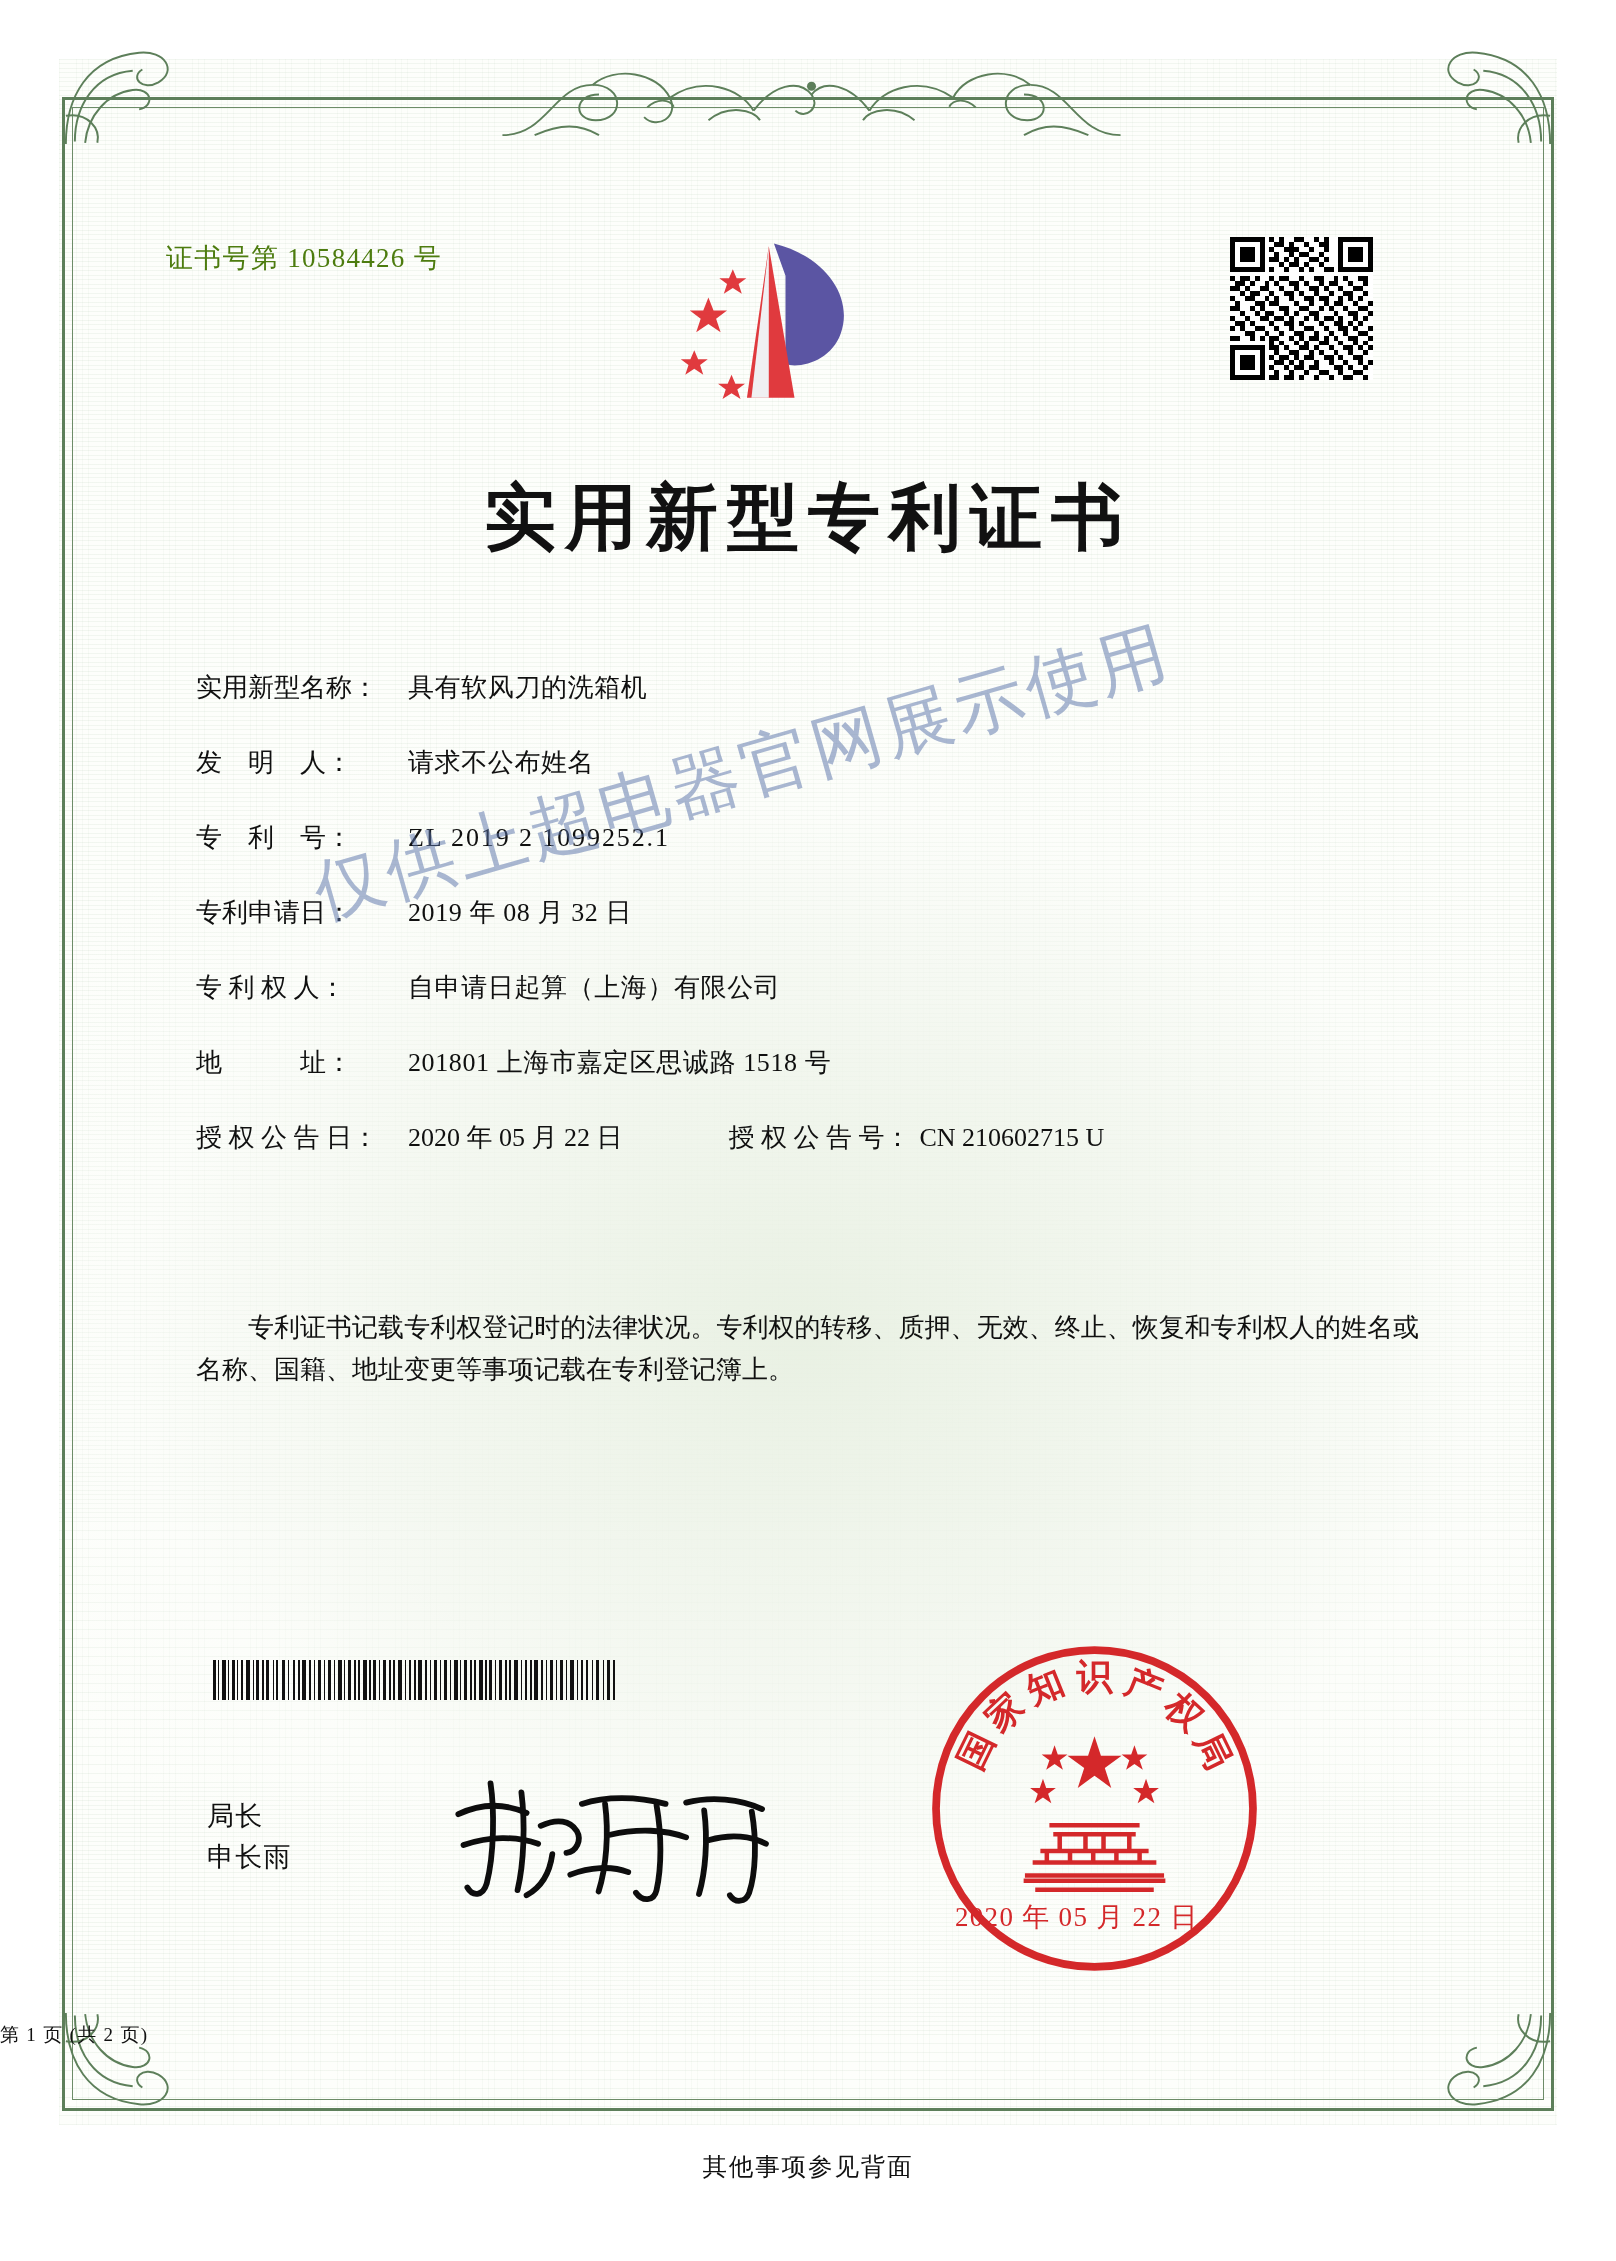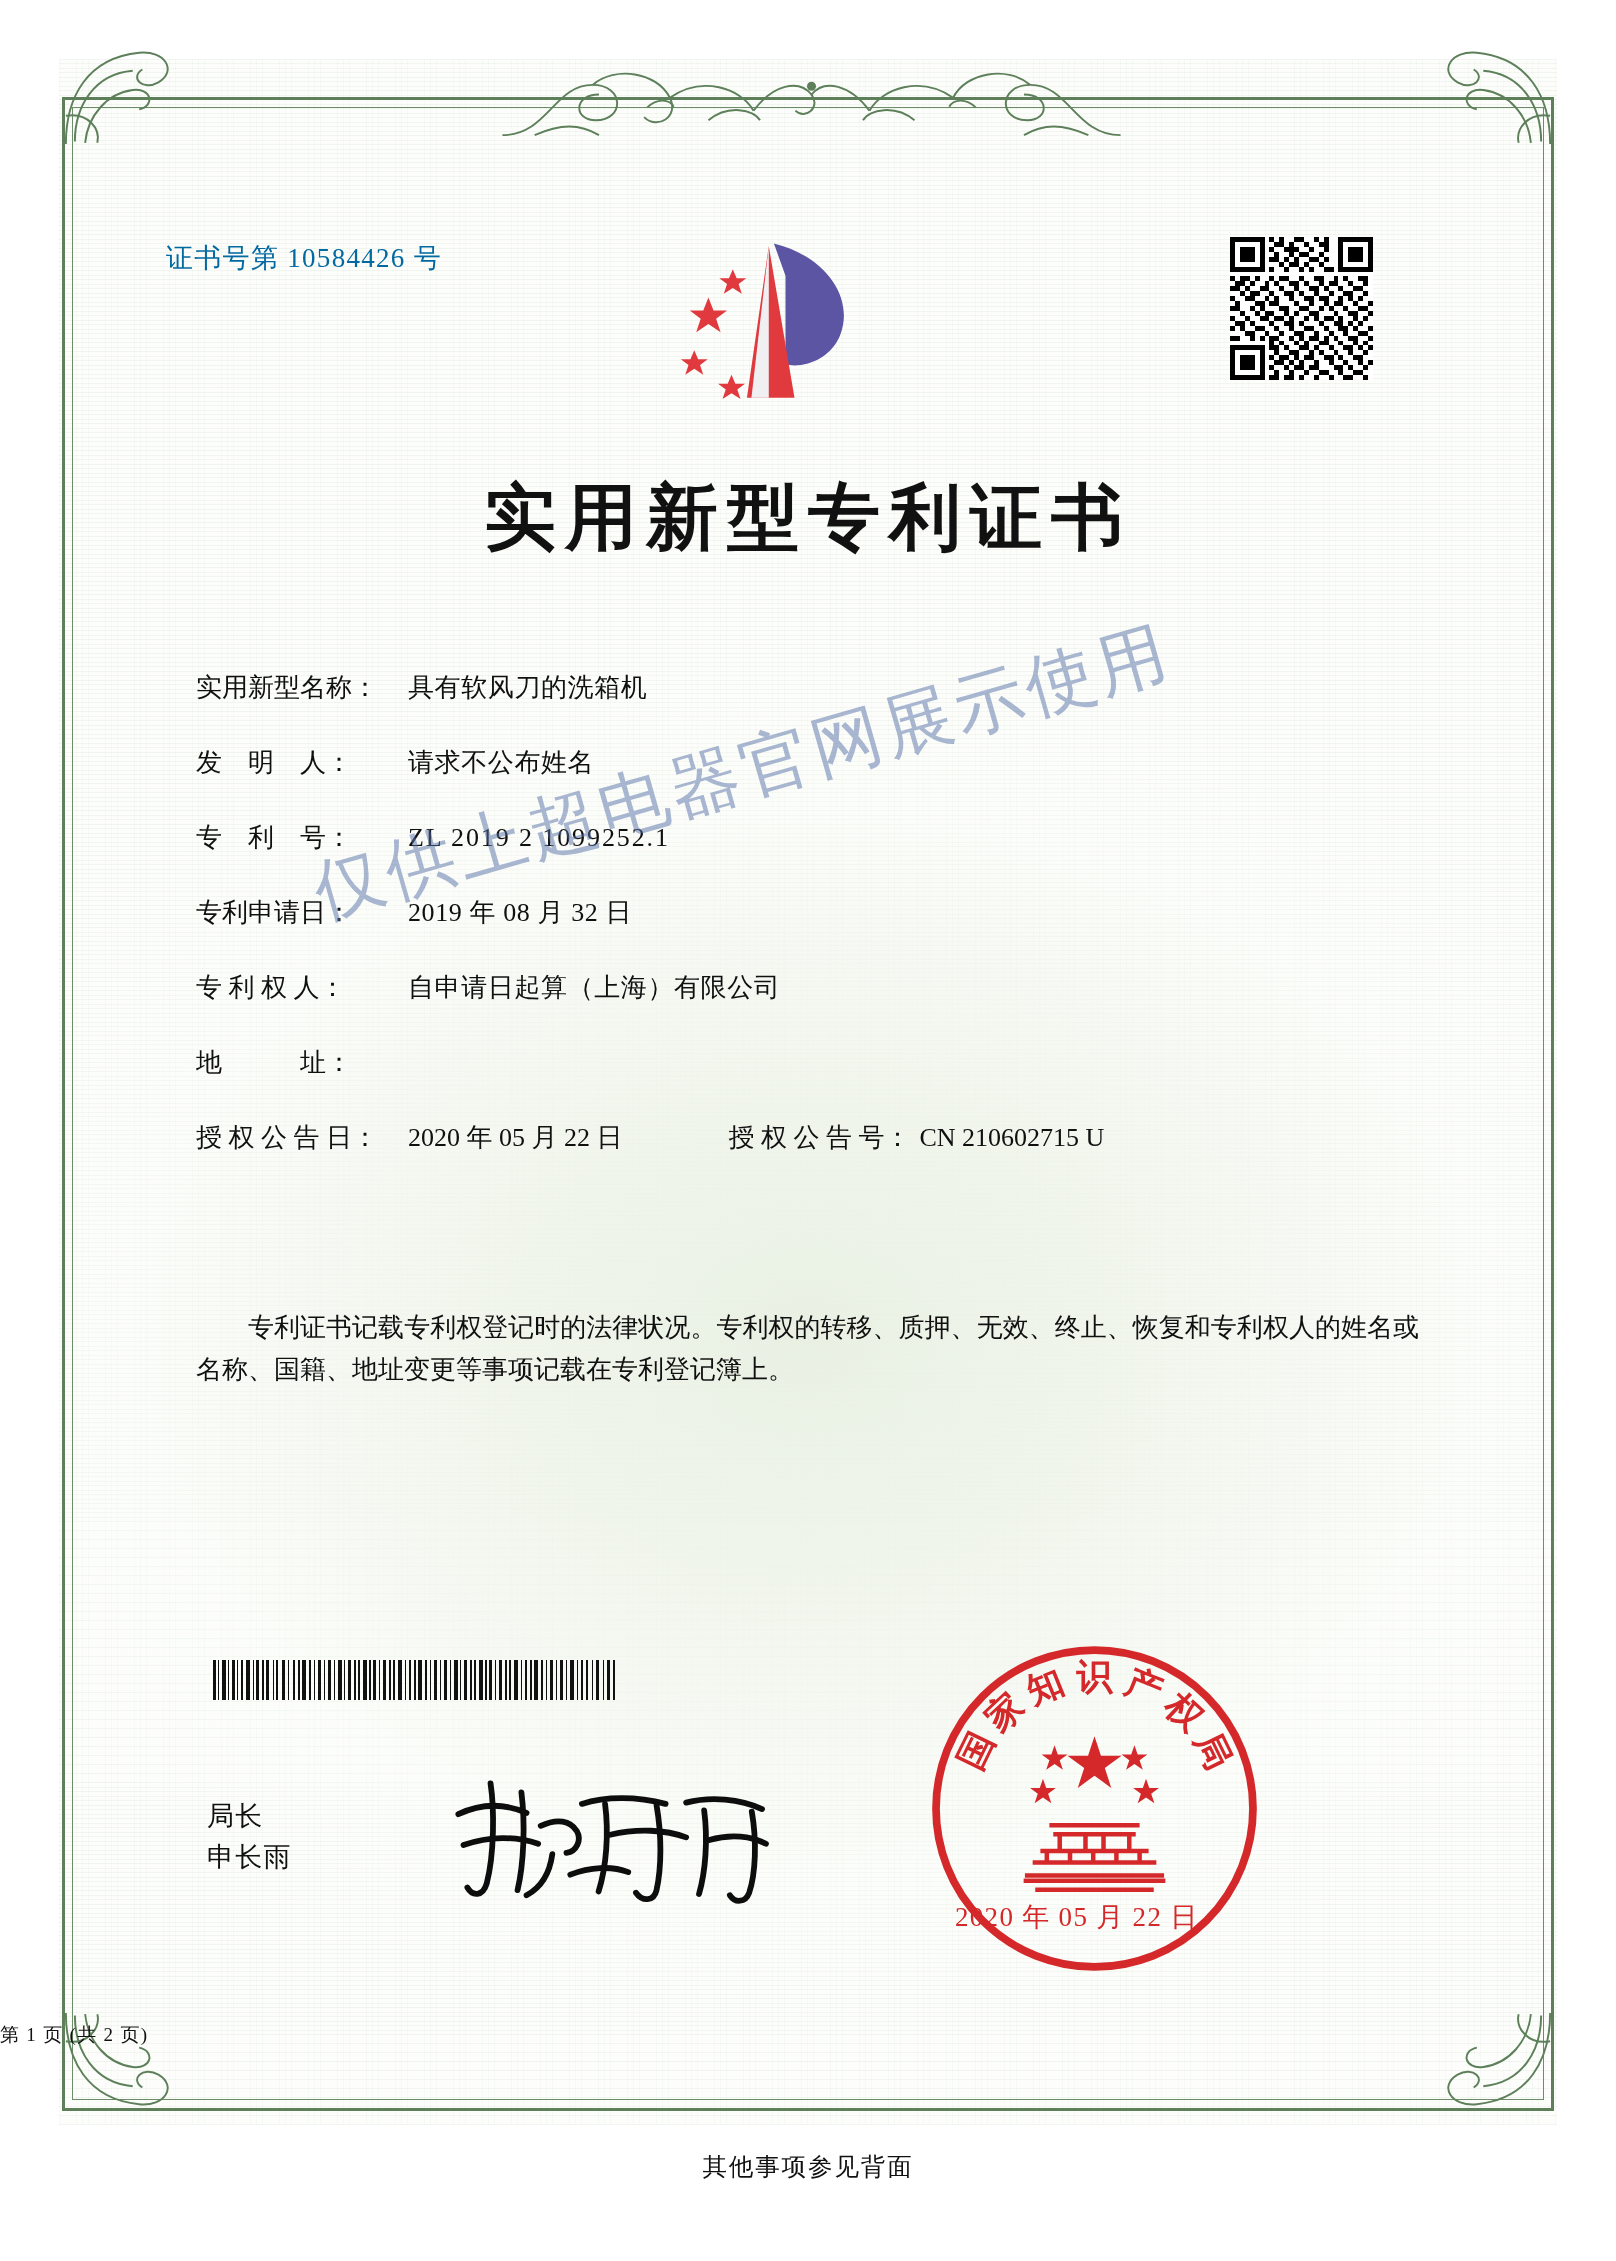--- a/index.html
+++ b/index.html
@@ -78,21 +78,21 @@
   }
   .top-band svg { width: 100%; height: 100%; display: block; }
 
   
   .cert-no {
     position: absolute;
     left: 166px;
     top: 240px;
     font-size: 27px;
     letter-spacing: 1.3px;
-    color: #0369a1;
+    color: #4d7c0f;
     white-space: nowrap;
   }
   .logo {
     position: absolute;
     left: 666px;
     top: 237px;
     width: 212px;
     height: 177px;
   }
   .logo svg { width: 100%; height: 100%; display: block; }
@@ -594,20 +594,21 @@
     <div class="field">
       <span class="lbl">专利申请日：</span>
       <span class="val">2019 年 08 月 32 日</span>
     </div>
     <div class="field">
       <span class="lbl">专 利 权 人：</span>
       <span class="val">自申请日起算（上海）有限公司</span>
     </div>
     <div class="field">
       <span class="lbl">地　　　址：</span>
+      <span class="val">201801  上海市嘉定区思诚路 1518 号</span>
     </div>
     <div class="field-inline-2">
       <span class="lbl" style="width:212px;display:inline-block;">授 权 公 告 日：</span>
       <span class="val">2020 年 05 月 22 日</span>
       <span class="gap"></span>
       <span>授 权 公 告 号：</span>
       <span class="val mono" style="margin-left:9px;">CN 210602715 U</span>
     </div>
   </div>
 

